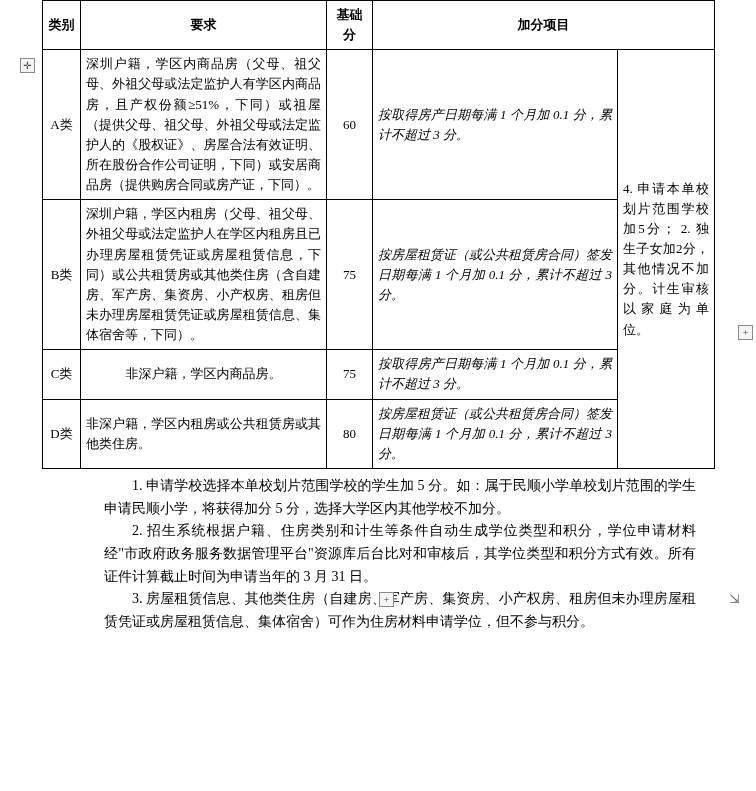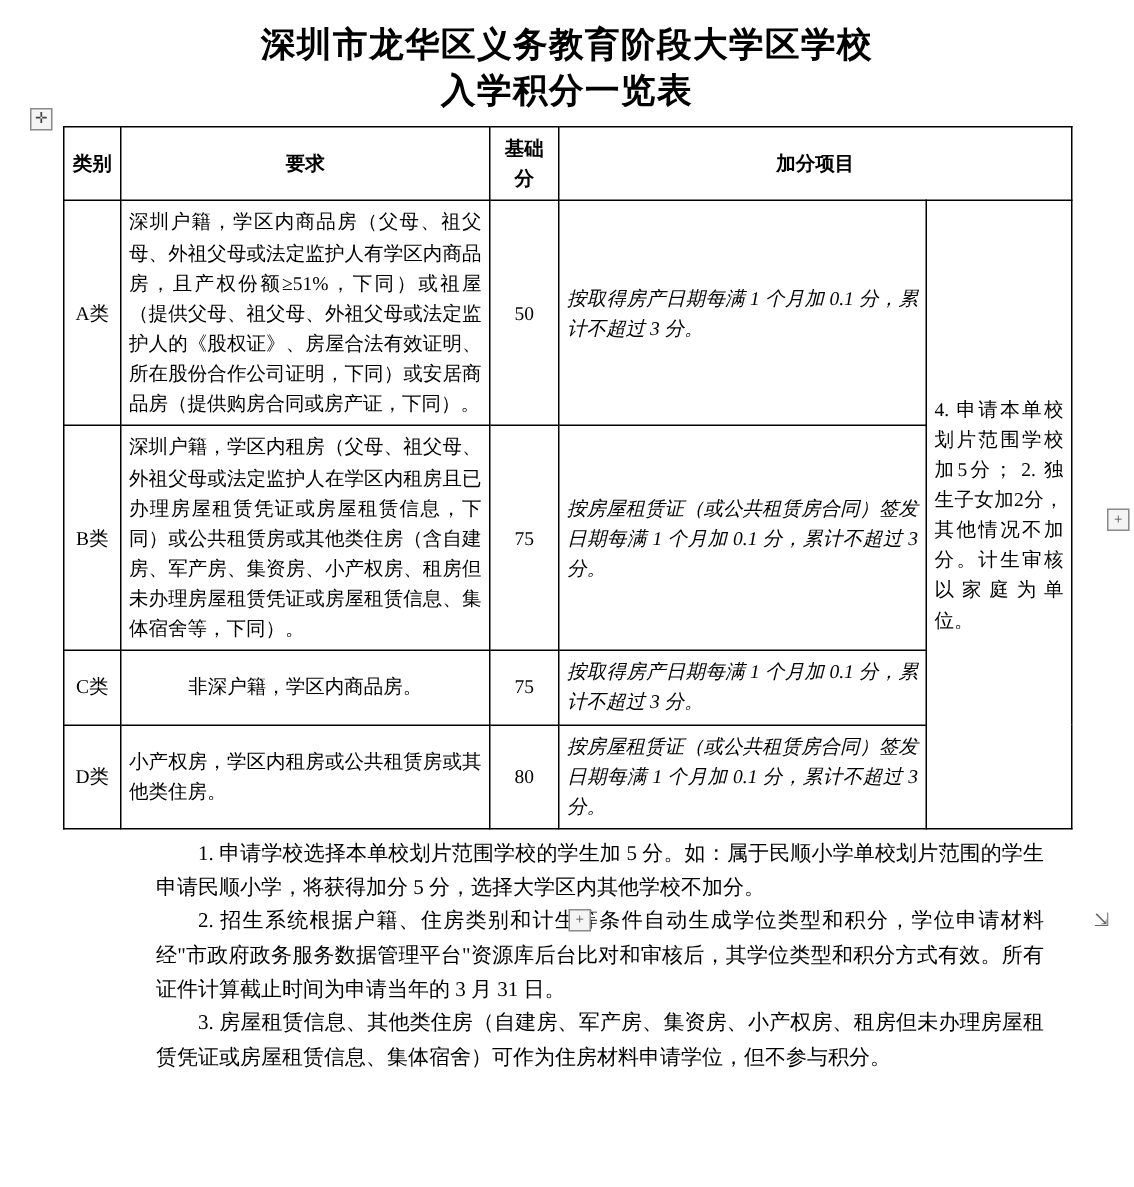--- a/index.html
+++ b/index.html
@@ -130,24 +130,20 @@
     height: 18px;
     font-size: 13px;
     color: #666;
   }
 </style>
 </head>
 <body>
 
 <div class="page">
 
-  <div class="doc-title">
-    <span>深圳市龙华区义务教育阶段大学区学校</span>
-    <span class="line2">入学积分一览表</span>
-  </div>
 
   <table class="main">
     <colgroup>
       <col class="col-cat">
       <col class="col-req">
       <col class="col-score">
       <col class="col-bonus">
       <col class="col-extra">
     </colgroup>
     <thead>
@@ -155,40 +151,40 @@
         <th class="hdr">类别</th>
         <th class="hdr">要求</th>
         <th class="hdr">基础分</th>
         <th class="hdr" colspan="2">加分项目</th>
       </tr>
     </thead>
     <tbody>
       <tr>
         <td class="cat-cell">A类</td>
         <td class="req-cell">深圳户籍，学区内商品房（父母、祖父母、外祖父母或法定监护人有学区内商品房，且产权份额≥51%，下同）或祖屋（提供父母、祖父母、外祖父母或法定监护人的《股权证》、房屋合法有效证明、所在股份合作公司证明，下同）或安居商品房（提供购房合同或房产证，下同）。</td>
-        <td class="score-cell">50</td>
+        <td class="score-cell">60</td>
         <td class="bonus-cell">按取得房产日期每满 1 个月加 0.1 分，累计不超过 3 分。</td>
         <td class="extra-cell" rowspan="4">4. 申请本单校划片范围学校加5分；
 2. 独生子女加2分，其他情况不加分。计生审核以家庭为单位。</td>
       </tr>
       <tr>
         <td class="cat-cell">B类</td>
         <td class="req-cell">深圳户籍，学区内租房（父母、祖父母、外祖父母或法定监护人在学区内租房且已办理房屋租赁凭证或房屋租赁信息，下同）或公共租赁房或其他类住房（含自建房、军产房、集资房、小产权房、租房但未办理房屋租赁凭证或房屋租赁信息、集体宿舍等，下同）。</td>
         <td class="score-cell">75</td>
         <td class="bonus-cell">按房屋租赁证（或公共租赁房合同）签发日期每满 1 个月加 0.1 分，累计不超过 3 分。</td>
       </tr>
       <tr>
         <td class="cat-cell">C类</td>
         <td class="req-cell" style="text-align:center">非深户籍，学区内商品房。</td>
         <td class="score-cell">75</td>
         <td class="bonus-cell">按取得房产日期每满 1 个月加 0.1 分，累计不超过 3 分。</td>
       </tr>
       <tr>
         <td class="cat-cell">D类</td>
-        <td class="req-cell">小产权房，学区内租房或公共租赁房或其他类住房。</td>
+        <td class="req-cell">非深户籍，学区内租房或公共租赁房或其他类住房。</td>
         <td class="score-cell">80</td>
         <td class="bonus-cell">按房屋租赁证（或公共租赁房合同）签发日期每满 1 个月加 0.1 分，累计不超过 3 分。</td>
       </tr>
     </tbody>
   </table>
 
   <div class="notes">
     <p>1. 申请学校选择本单校划片范围学校的学生加 5 分。如：属于民顺小学单校划片范围的学生申请民顺小学，将获得加分 5 分，选择大学区内其他学校不加分。</p>
     <p>2. 招生系统根据户籍、住房类别和计生等条件自动生成学位类型和积分，学位申请材料经"市政府政务服务数据管理平台"资源库后台比对和审核后，其学位类型和积分方式有效。所有证件计算截止时间为申请当年的 3 月 31 日。</p>
     <p>3. 房屋租赁信息、其他类住房（自建房、军产房、集资房、小产权房、租房但未办理房屋租赁凭证或房屋租赁信息、集体宿舍）可作为住房材料申请学位，但不参与积分。</p>

